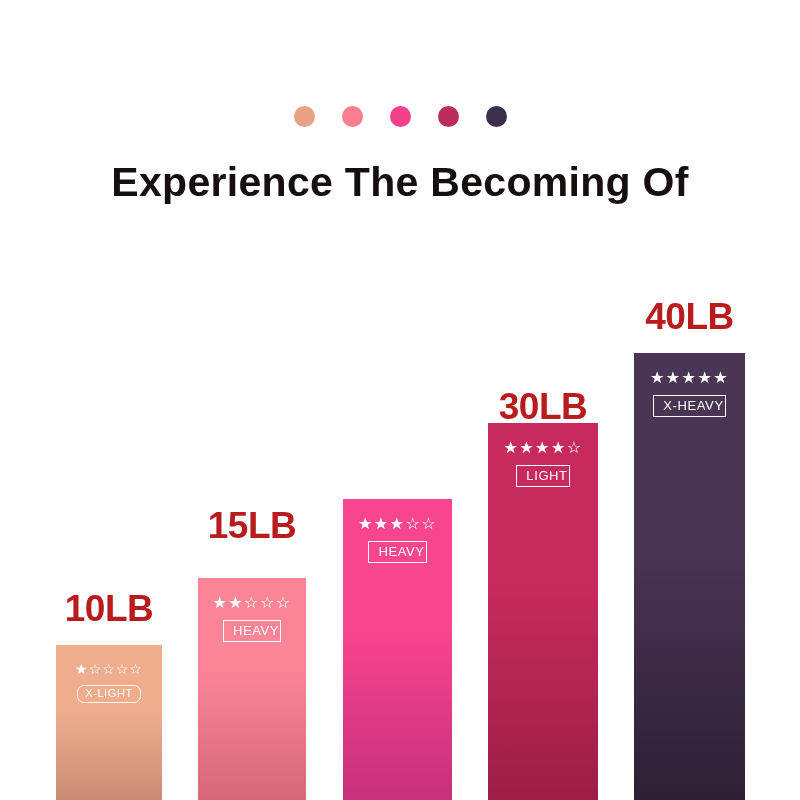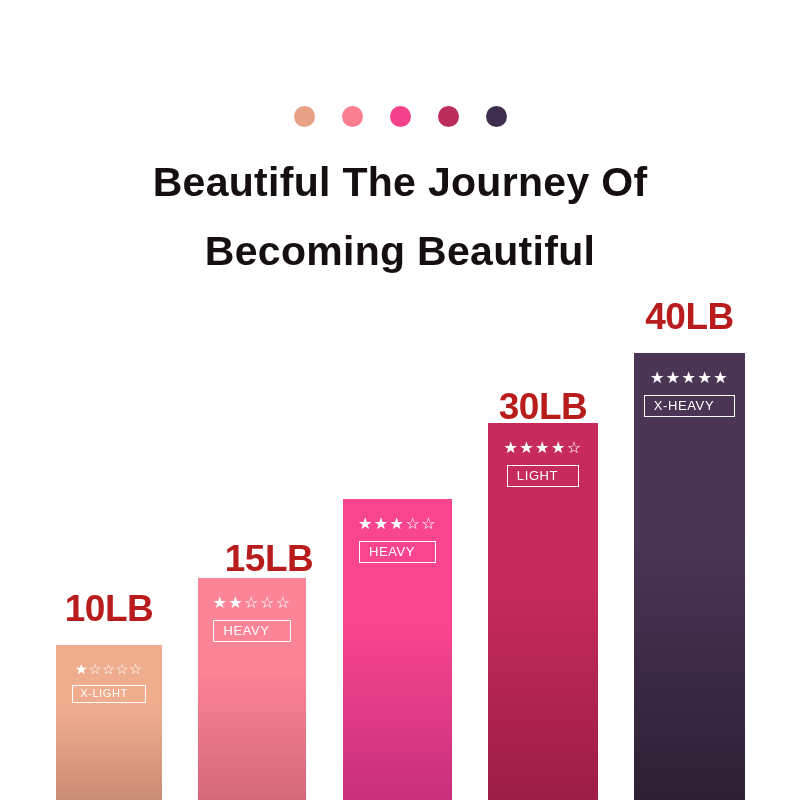--- a/index.html
+++ b/index.html
@@ -121,60 +121,59 @@
     margin-bottom: 9px;
     white-space: nowrap;
     text-shadow: 0 0 1px rgba(255,255,255,0.35);
   }
 
   .level-badge {
     border: 1.6px solid #ffffff;
     color: #ffffff;
     font-size: 13px;
     letter-spacing: 0.6px;
-    padding: 3px 20px 4px 9px;
+    padding: 3px 1px 4px 9px;
     white-space: nowrap;
     line-height: 1;
   }
 
   
   .bar-group.sz-sm .stars { font-size: 14px; letter-spacing: 1px; }
-  .bar-group.sz-sm .level-badge { font-size: 11px; padding: 2px 17px 3px 7px; }
+  .bar-group.sz-sm .level-badge { font-size: 11px; padding: 2px 7px 3px 7px; border-radius: 7px; }
 </style>
 </head>
 <body>
 
 <div class="stage">
 
   <div class="dot-row">
     <span class="dot" style="background: rgb(231, 161, 132);"></span>
     <span class="dot" style="background: rgb(249, 127, 144);"></span>
     <span class="dot" style="background: rgb(244, 65, 139);"></span>
     <span class="dot" style="background: rgb(189, 45, 92);"></span>
     <span class="dot" style="background: rgb(62, 46, 78);"></span>
   </div>
 
   <div class="heading">
-    <span class="line">Beautiful The Journey Of</span>
-    <span class="line">Becoming Beautiful</span>
+    <span class="line">Experience The Becoming Of</span>
   </div>
 
   <div class="chart" id="chart">
       <div class="bar-group sz-sm" style="left: 56px; width: 106px; height: 800px;">
         <div class="bar-value" style="top: 590px;">10LB</div>
         <div class="bar" style="height: 155px;">
           <div class="bar-inner" style="background: linear-gradient(rgb(239, 173, 142) 0%, rgb(239, 173, 142) 42%, rgb(201, 140, 116) 100%);"></div>
           <div class="bar-content">
             <div class="stars">★☆☆☆☆</div>
             <div class="level-badge">X-LIGHT</div>
           </div>
         </div>
       </div>
       <div class="bar-group" style="left: 198px; width: 108px; height: 800px;">
-        <div class="bar-value" style="top: 540px; margin-left: 17px;">15LB</div>
+        <div class="bar-value" style="top: 507px;">15LB</div>
         <div class="bar" style="height: 222px;">
           <div class="bar-inner" style="background: linear-gradient(rgb(251, 132, 150) 0%, rgb(251, 132, 150) 42%, rgb(212, 104, 123) 100%);"></div>
           <div class="bar-content">
             <div class="stars">★★☆☆☆</div>
             <div class="level-badge">HEAVY</div>
           </div>
         </div>
       </div>
       <div class="bar-group" style="left: 343px; width: 109px; height: 564px;">
         <div class="bar-value" style="top: 444px;">20LB</div>

